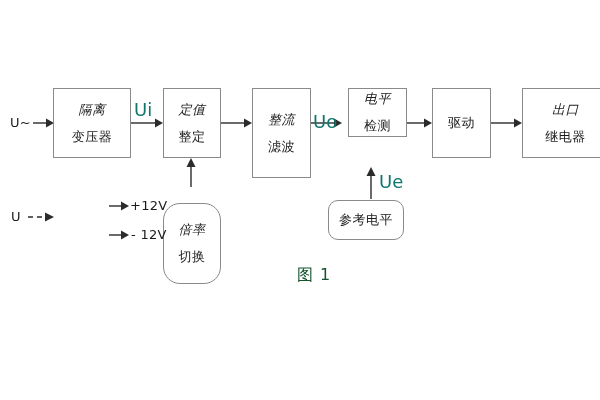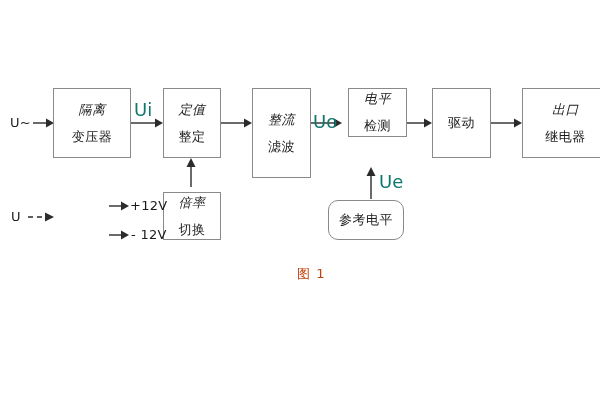--- a/index.html
+++ b/index.html
@@ -22,21 +22,21 @@
   .box.two .ln:first-child{margin-bottom:13px;font-style:italic;}
   .lbl{
     position:absolute;font-size:13px;color:#1b1b1b;
     white-space:nowrap;letter-spacing:0.3px;
   }
   .sig{
     position:absolute;font-size:18px;color:#0f766e;
     white-space:nowrap;
   }
   .cap{
-    position:absolute;font-size:13px;color:#c2410c;
+    position:absolute;font-size:16px;color:#14532d;
     white-space:nowrap;letter-spacing:1px;
   }
   svg.wires{position:absolute;left:0;top:0;width:600px;height:400px;}
   svg.wires line{stroke:#2b2b2b;stroke-width:1.4;}
   svg.wires line.dash{stroke-dasharray:5 4;}
   svg.wires polygon{fill:#2b2b2b;}
 </style>
 </head>
 <body>
 
@@ -101,21 +101,21 @@
   <div class="box" style="left:432px;top:88px;width:59px;height:70px;">
     <span class="ln">驱动</span>
   </div>
 
   <div class="box two" style="left:522px;top:88px;width:87px;height:70px;">
     <span class="ln">出口</span>
     <span class="ln">继电器</span>
   </div>
 
 
-  <div class="box two" style="left:163px;top:192px;width:58px;height:48px;">
+  <div class="box two" style="left:163px;top:203px;width:58px;height:81px;border-radius:17px;">
     <span class="ln">倍率</span>
     <span class="ln">切换</span>
   </div>
 
   <div class="box" style="left:328px;top:200px;width:76px;height:40px;border-radius:10px;">
     <span class="ln">参考电平</span>
   </div>
 
   <div class="lbl" style="left:10px;top:115px;">U~</div>
   <div class="lbl" style="left:11px;top:209px;">U</div>

